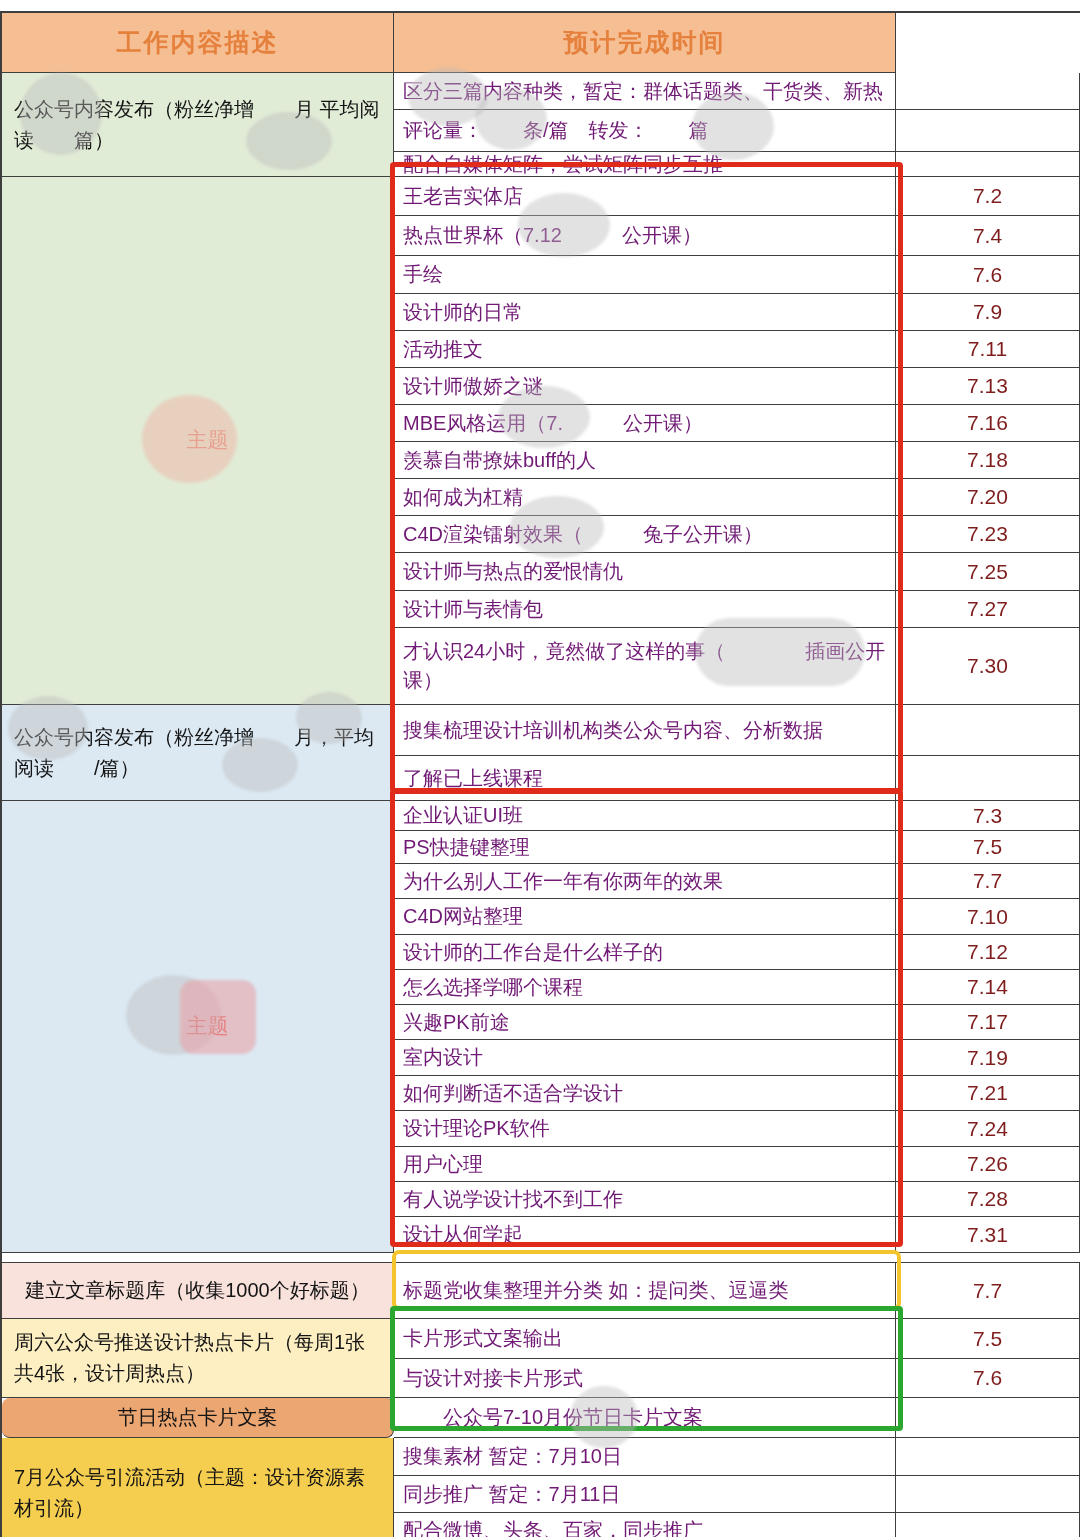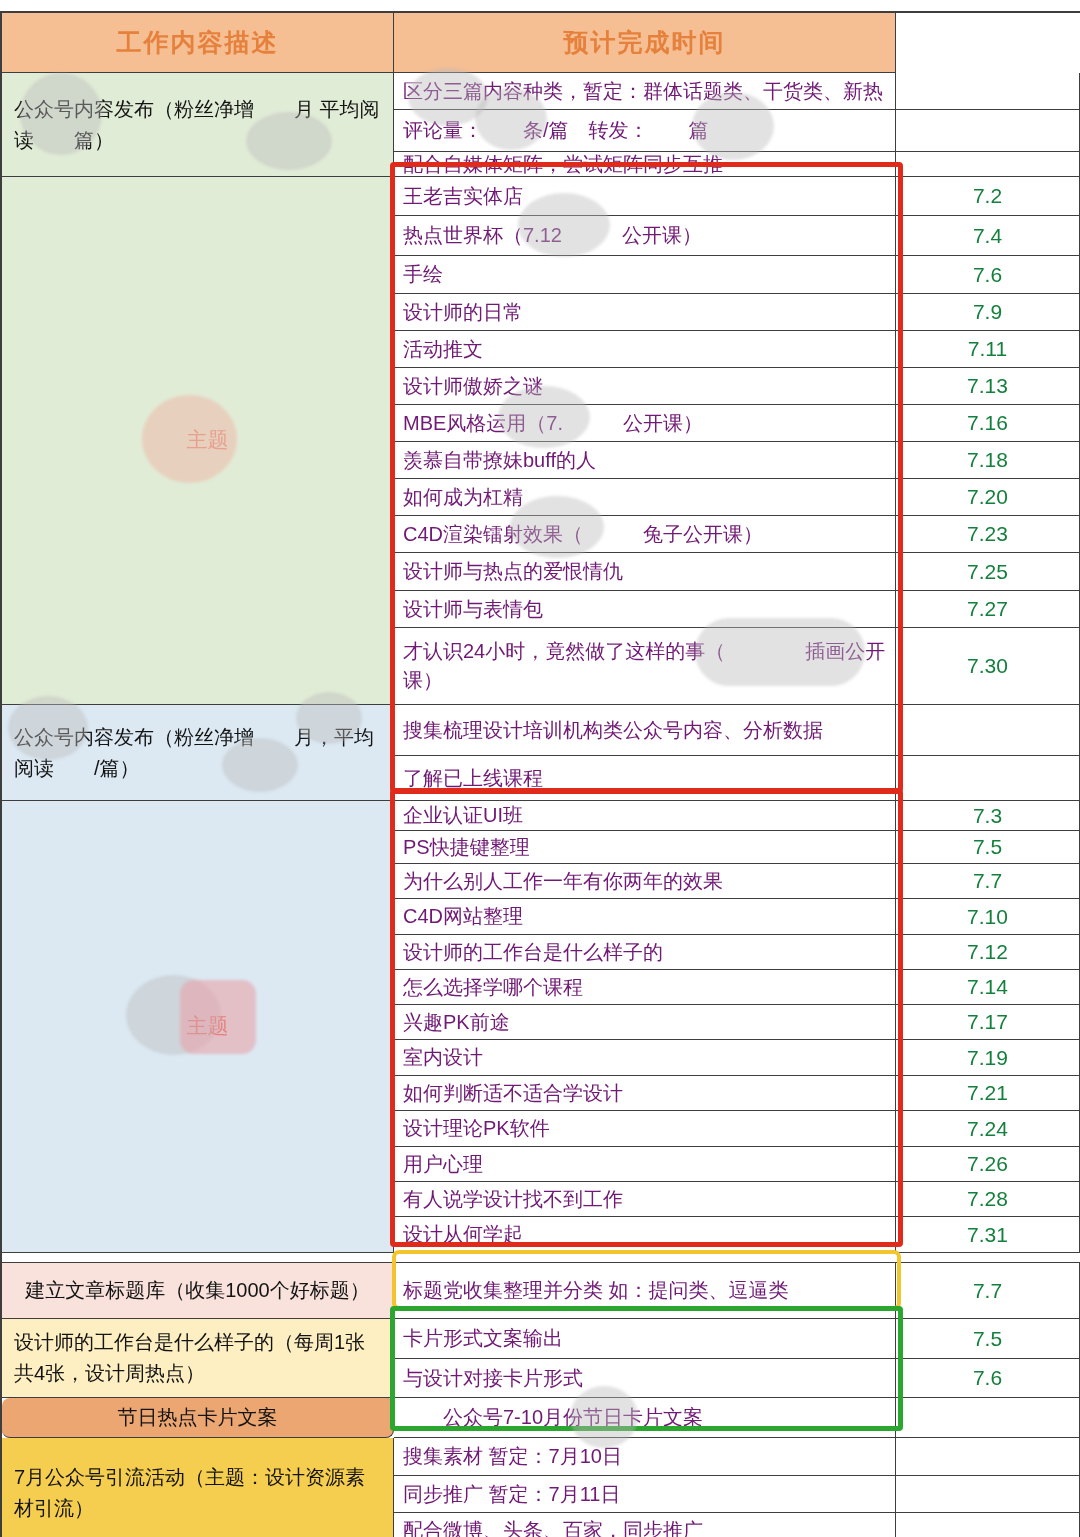--- a/index.html
+++ b/index.html
@@ -7,21 +7,21 @@
        font-family:"Liberation Sans",sans-serif;}
   .g{position:absolute;left:0;top:11px;width:1080px;height:1537px;box-sizing:border-box;
      border-top:2px solid #3e3e3e;border-left:2px solid #3e3e3e;
      display:grid;grid-template-columns:392px 502px 1fr;
      grid-template-rows:60px 37px 42px 25px 39px 40px 38px 37px 37px 37px 37px 37px 37px 37px 38px 37px 77px 51px 45px 30px 33px 35px 36px 35px 35px 35px 36px 35px 36px 35px 35px 36px 10px 56px 40px 39px 40px 38px 37px 35px;}
   .c{box-sizing:border-box;border-right:1px solid #3e3e3e;border-bottom:1px solid #3e3e3e;
      background:#fff;display:flex;align-items:center;position:relative;overflow:hidden;}
   .hdr{justify-content:center;background:#F5BE93;color:#E5813C;
        font-size:25px;font-weight:700;letter-spacing:2px;}
   .pc{padding:2px 6px 2px 9px;font-size:20px;color:#701a75;line-height:1.45;}
-  .dc{justify-content:center;font-size:21px;color:#15803d;}
+  .dc{justify-content:center;font-size:21px;color:#7f1d1d;}
   .lc{justify-content:center;text-align:left;padding:4px 12px;font-size:20px;
       color:#141414;line-height:1.55;}
   .bg-green{background:#E1ECD7;}
   .bg-blue{background:#DCE9F3;}
   .bg-pink{background:#F8E2DB;}
   .bg-pyellow{background:#FDEFC2;}
   .bg-orange{background:#ECA671;border-radius:8px;}
   .bg-gold{background:#F6CE4F;}
   .topic{color:#E0483E;font-size:21px;}
   .sp2{grid-row:span 2;}.sp3{grid-row:span 3;}.sp13{grid-row:span 13;padding-left:32px;}
@@ -113,21 +113,21 @@
   <div class="c dc">7.28</div>
   <div class="c pc">设计从何学起</div>
   <div class="c dc">7.31</div>
 
   <div class="c gap"></div>
 
   <div class="c lc col1 bg-pink">建立文章标题库（收集1000个好标题）</div>
   <div class="c pc">标题党收集整理并分类 如：提问类、逗逼类</div>
   <div class="c dc">7.7</div>
 
-  <div class="c lc col1 sp2 bg-pyellow">设计师的工作台是什么样子的（每周1张共4张，设计周热点）</div>
+  <div class="c lc col1 sp2 bg-pyellow">周六公众号推送设计热点卡片（每周1张共4张，设计周热点）</div>
   <div class="c pc">卡片形式文案输出</div>
   <div class="c dc">7.5</div>
   <div class="c pc">与设计对接卡片形式</div>
   <div class="c dc">7.6</div>
 
   <div class="c lc col1 bg-orange">节日热点卡片文案</div>
   <div class="c pc">　　公众号7-10月份节日卡片文案</div>
   <div class="c dc"></div>
 
   <div class="c lc col1 sp3 bg-gold">7月公众号引流活动（主题：设计资源素材引流）</div>

